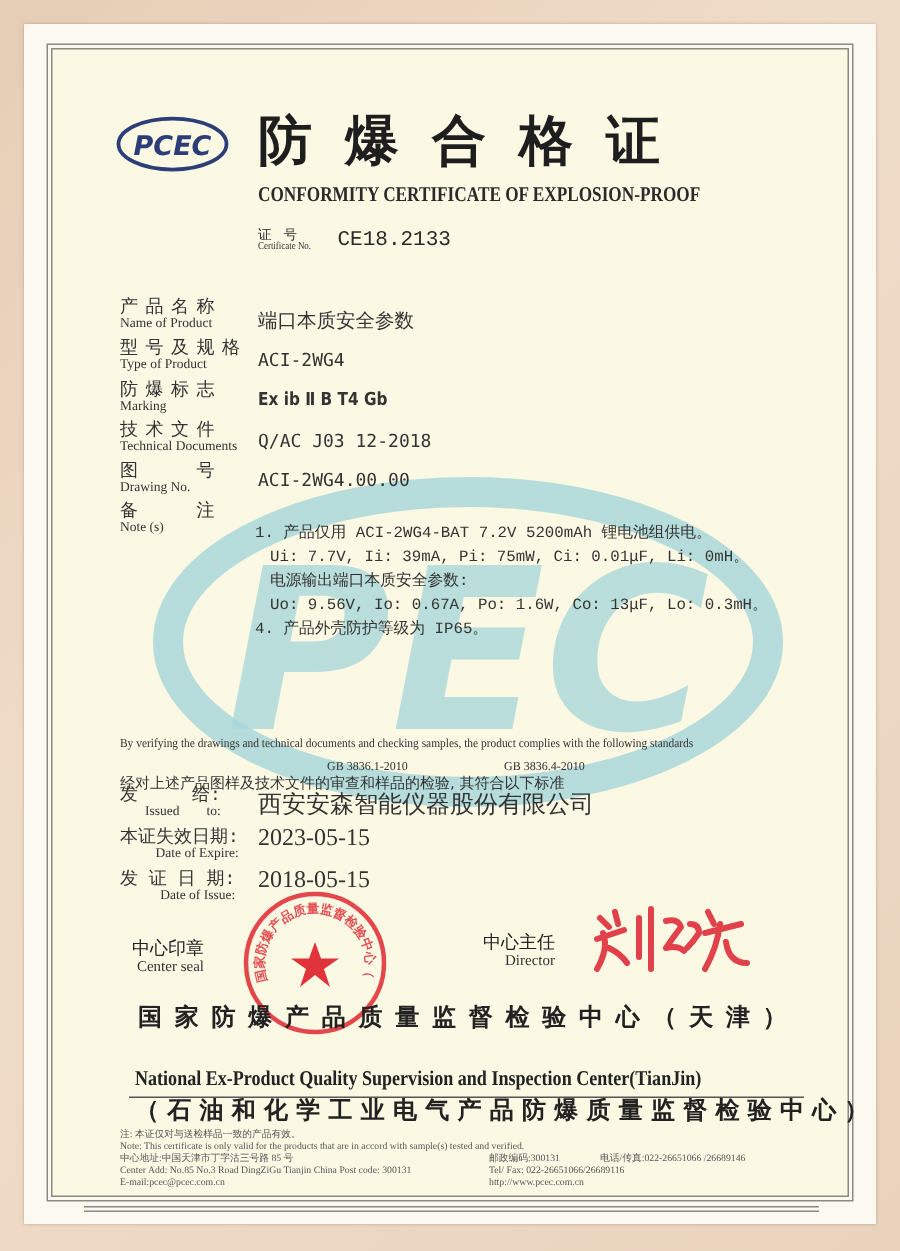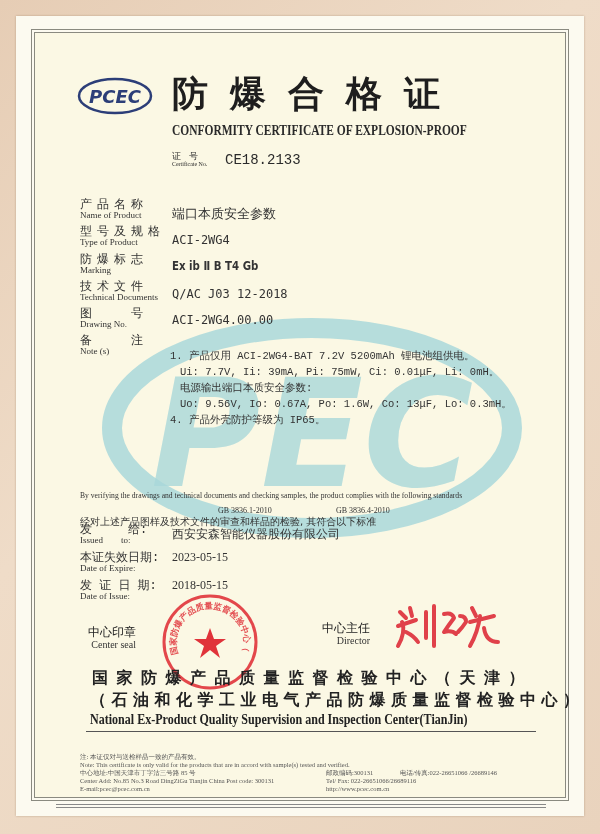--- a/index.html
+++ b/index.html
@@ -55,37 +55,37 @@
   .notes div { white-space: nowrap; }
   .notes .indent { padding-left: 10px; }
 
   .verify-cn { left: 80px; top: 477px; font-family: "DejaVu Sans", sans-serif; font-size: 10px; color: #333; margin-top: 38px; }
   .verify-en { left: 80px; top: 491px; font-size: 8.2px; color: #333; transform: scaleX(0.93); transform-origin: left; white-space: nowrap; }
   .std1 { left: 218px; top: 506px; font-size: 8px; color: #333; }
   .std2 { left: 336px; top: 506px; font-size: 8px; color: #333; }
 
   .issue-label { left: 80px; line-height: 1; color: #333; }
   .issue-label .cn { font-size: 12px; display: block; font-family: Liberation Mono, monospace; }
-  .issue-label .en { font-size: 9px; display: block; }
-  .issue-value { left: 172px; font-size: 12px; color: #333; }
+  .issue-label .en { font-size: 9px; display: block; text-align: right; }
+  .issue-value { left: 172px; font-size: 16px; color: #333; }
   .issue-value.cn { font-family: "DejaVu Sans", sans-serif; }
 
   .seal-label { left: 88px; top: 626px; line-height: 1; }
   .seal-label .cn, .dir-label .cn { font-size: 12px; display: block; font-family: "DejaVu Sans", sans-serif; color: #222; }
   .seal-label .en, .dir-label .en { font-size: 10px; display: block; margin-top: 2px; color: #333; text-align: right; }
   .dir-label { left: 322px; top: 622px; line-height: 1; }
   .seal { left: 160px; top: 592px; width: 100px; height: 100px; }
   .signature { left: 392px; top: 598px; width: 110px; height: 56px; }
 
   .center-cn1 {
     left: 92px; top: 668px; font-size: 16px; font-weight: bold; letter-spacing: 8.5px;
     font-family: "DejaVu Serif", serif; color: #222; white-space: nowrap;
   }
   .center-cn2 {
-    left: 90px; top: 690px; font-size: 16px; font-weight: bold; letter-spacing: 5.5px;
+    left: 90px; top: 730px; font-size: 16px; font-weight: bold; letter-spacing: 5.5px;
     font-family: "DejaVu Serif", serif; color: #222; white-space: nowrap;
   }
   .center-en {
     left: 90px; top: 712px; font-size: 14px; font-weight: bold; color: #222; white-space: nowrap;
     transform: scaleX(0.86); transform-origin: left;
   }
   .rule-top { left: 86px; top: 731px; width: 450px; height: 1px; background: #555; }
 
   .foot { font-size: 6.5px; color: #555; white-space: nowrap; line-height: 1; }
   .foot-rule1 { left: 56px; top: 804px; width: 490px; height: 1px; background: #888; }

